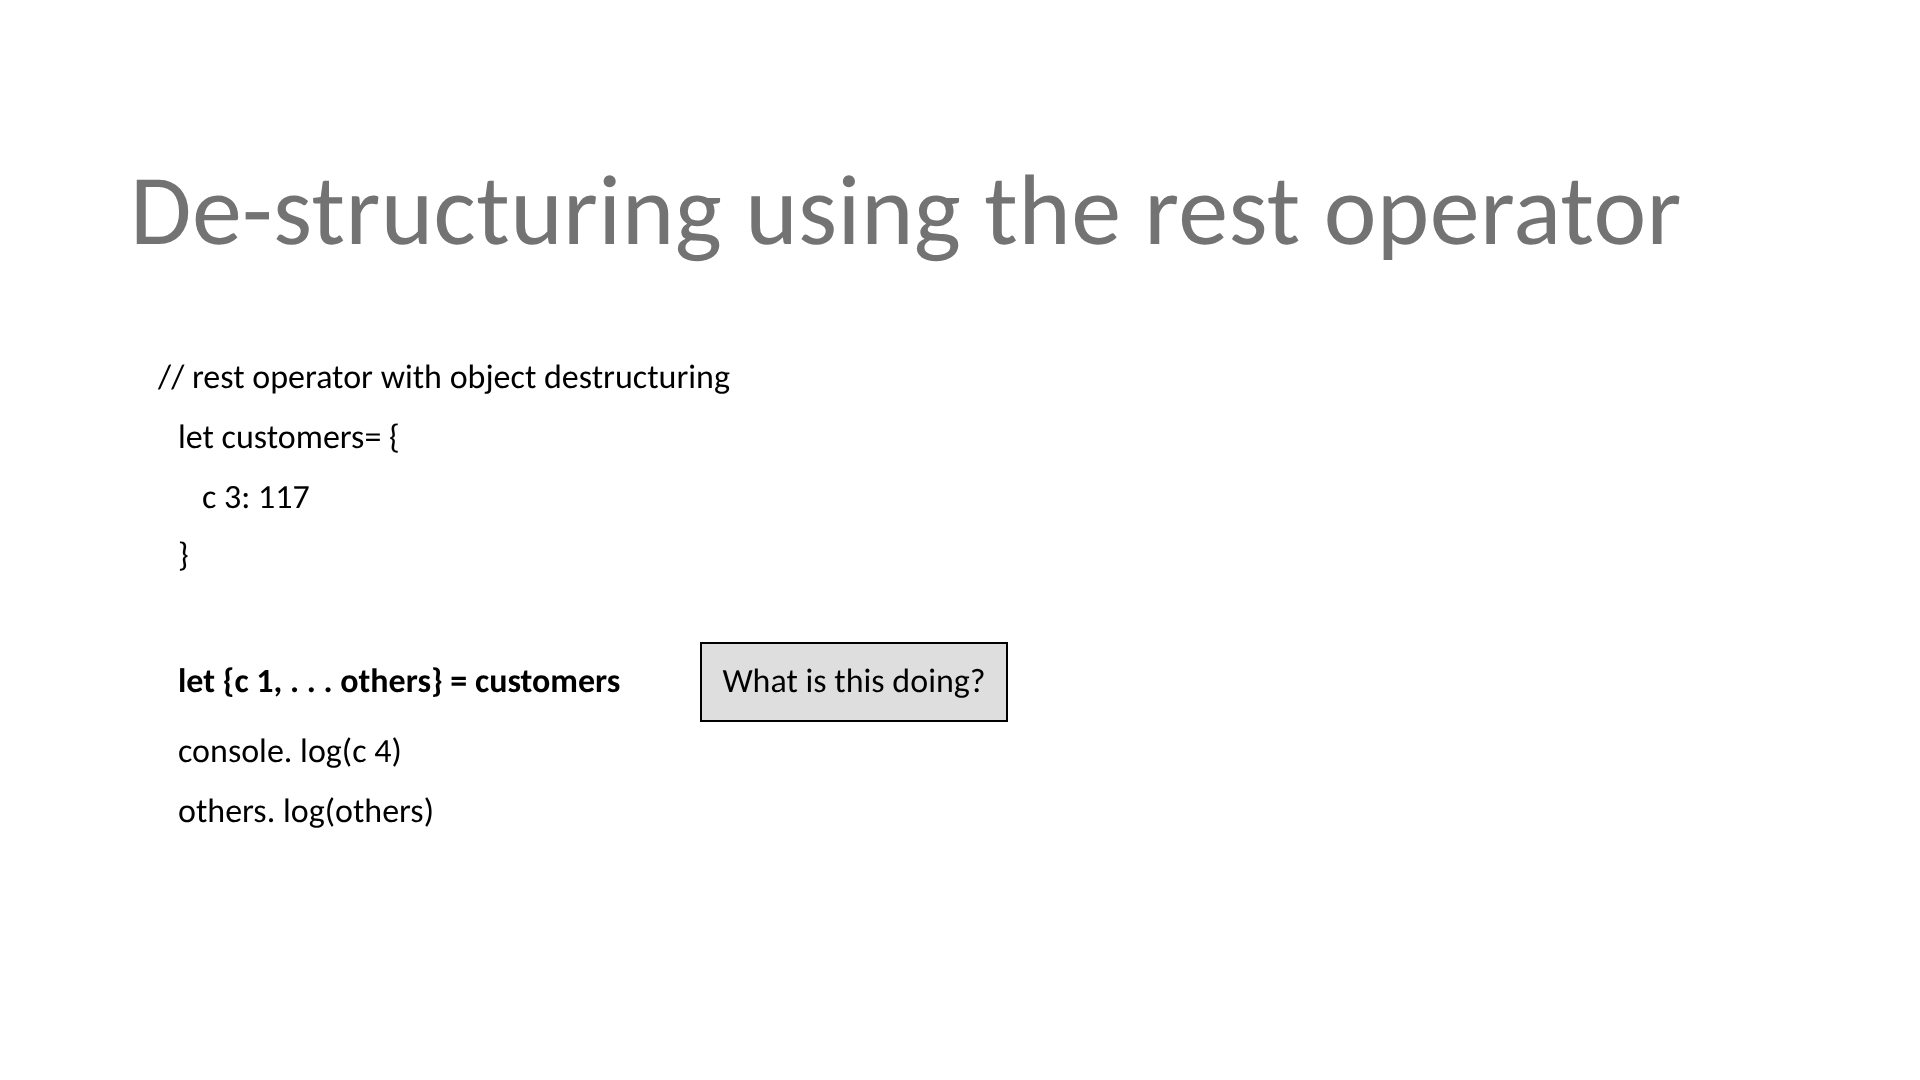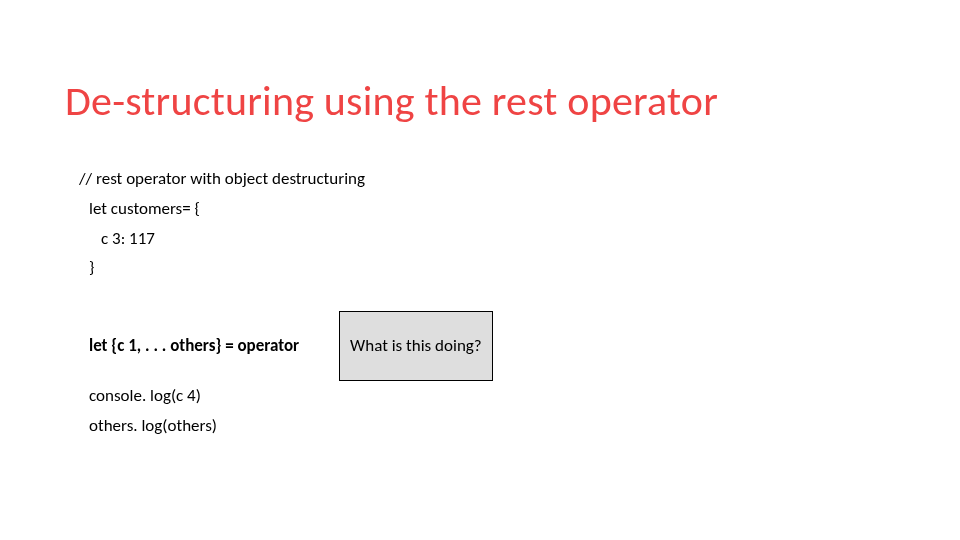--- a/index.html
+++ b/index.html
@@ -12,23 +12,23 @@
       height: 540px;
       background: #ffffff;
       font-family: Calibri, 'Segoe UI', Arial, sans-serif;
       position: relative;
       overflow: hidden;
     }
     .slide {
       padding: 75px 65px 0 65px;
     }
     .title {
-      font-size: 42px;
+      font-size: 50px;
       font-weight: 400;
-      color: #ef4444;
+      color: #737373;
       margin-bottom: 38px;
       letter-spacing: 0.2px;
     }
     .code-block {
       font-size: 17px;
       color: #000000;
       line-height: 1.75;
       margin-left: 14px;
     }
     .code-line {
@@ -44,21 +44,21 @@
       font-weight: 700;
     }
     .row {
       display: flex;
       align-items: center;
       gap: 40px;
     }
     .callout {
       border: 1px solid #000000;
       background: #dedede;
-      padding: 19px 10px;
+      padding: 4px 10px;
       font-size: 17px;
       color: #000000;
       white-space: nowrap;
     }
     .spacer {
       height: 28px;
     }
   </style>
 </head>
 <body>
@@ -68,19 +68,19 @@
 
   <div class="code-block">
     <div class="code-line">// rest operator with object destructuring</div>
     <div class="code-line indent-1">let customers= {</div>
     <div class="code-line indent-2">c 3: 117</div>
     <div class="code-line indent-1">}</div>
 
     <div class="spacer"></div>
 
     <div class="row">
-      <div class="code-line indent-1 bold">let {c 1, . . . others} = operator</div>
+      <div class="code-line indent-1 bold">let {c 1, . . . others} = customers</div>
       <div class="callout">What is this doing?</div>
     </div>
     <div class="code-line indent-1">console. log(c 4)</div>
     <div class="code-line indent-1">others. log(others)</div>
   </div>
 </div>
 
 </body></html>

